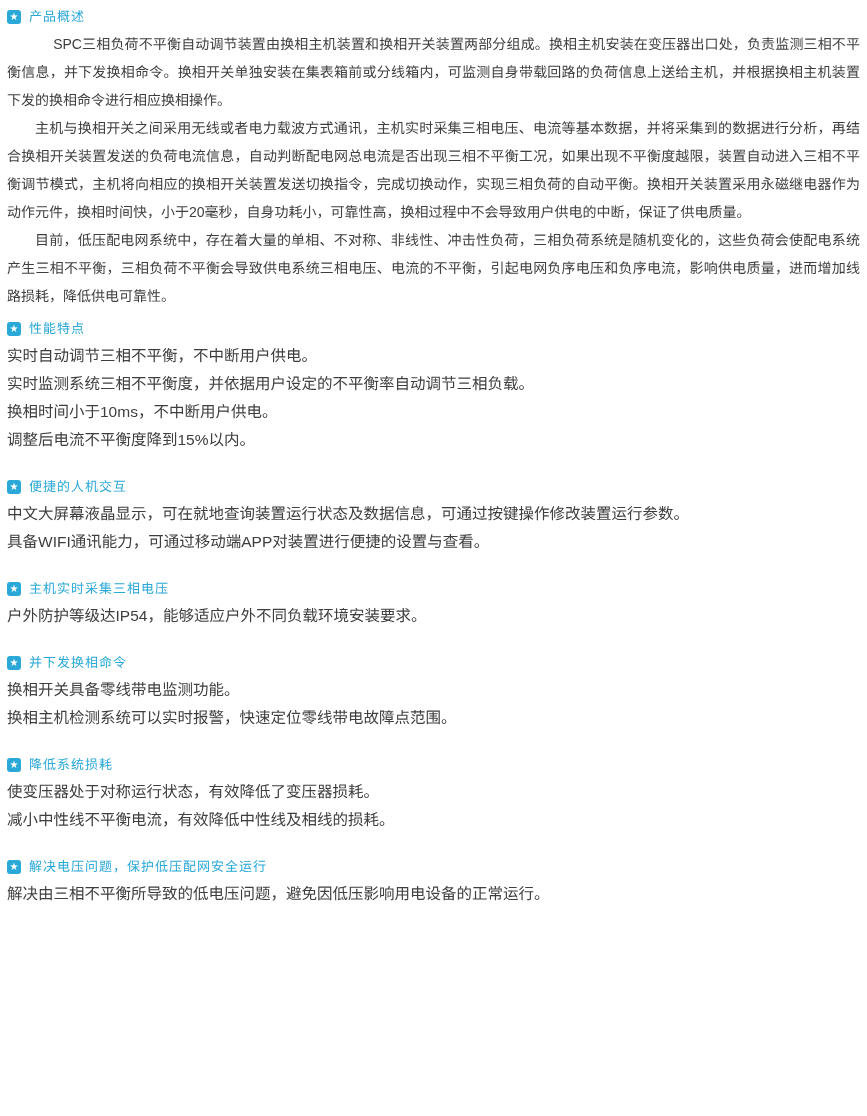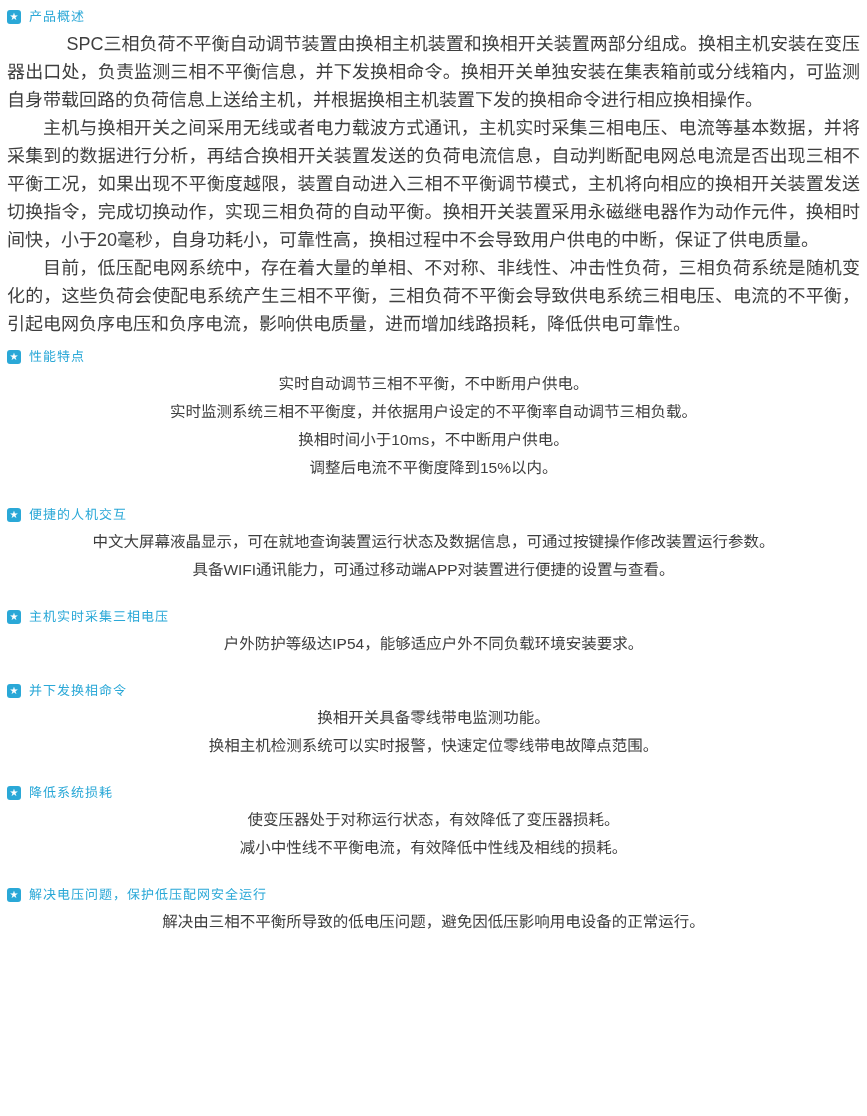--- a/index.html
+++ b/index.html
@@ -28,27 +28,27 @@
     background:var(--accent);color:#fff;
     display:flex;align-items:center;justify-content:center;
     font-size:10px;line-height:1;
   }
   .section-title{
     font-size:13px;font-weight:normal;color:var(--accent);
     letter-spacing:1px;white-space:nowrap;
   }
   .para{
     margin:0;
-    font-size:18px;line-height:28px;color:var(--body-text);
+    font-size:14px;line-height:28px;color:var(--body-text);
     text-align:justify;text-indent:2em;
   }
   .para.p-indent-lg{text-indent:3.3em;}
   .feature-line{
     margin:0;
-    font-size:15.5px;line-height:28px;color:var(--body-text);text-align:center;
+    font-size:15.5px;line-height:28px;color:var(--body-text);
   }
 </style>
 </head>
 <body>
 
 <div class="page">
 
   <div class="section">
     <div class="section-heading">
       <span class="bullet-icon">★</span>

